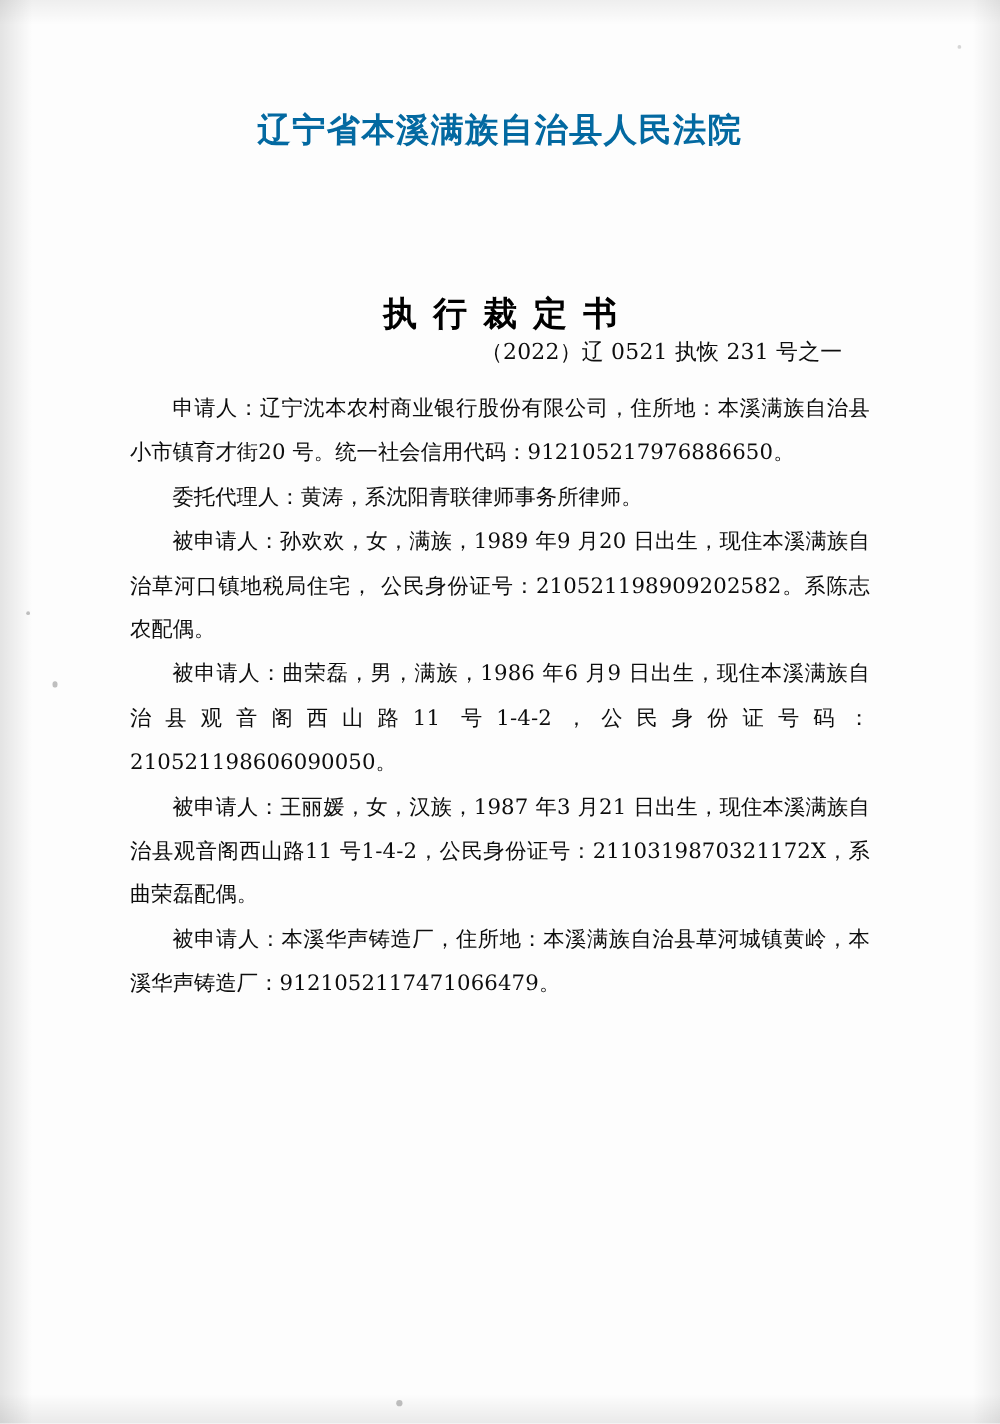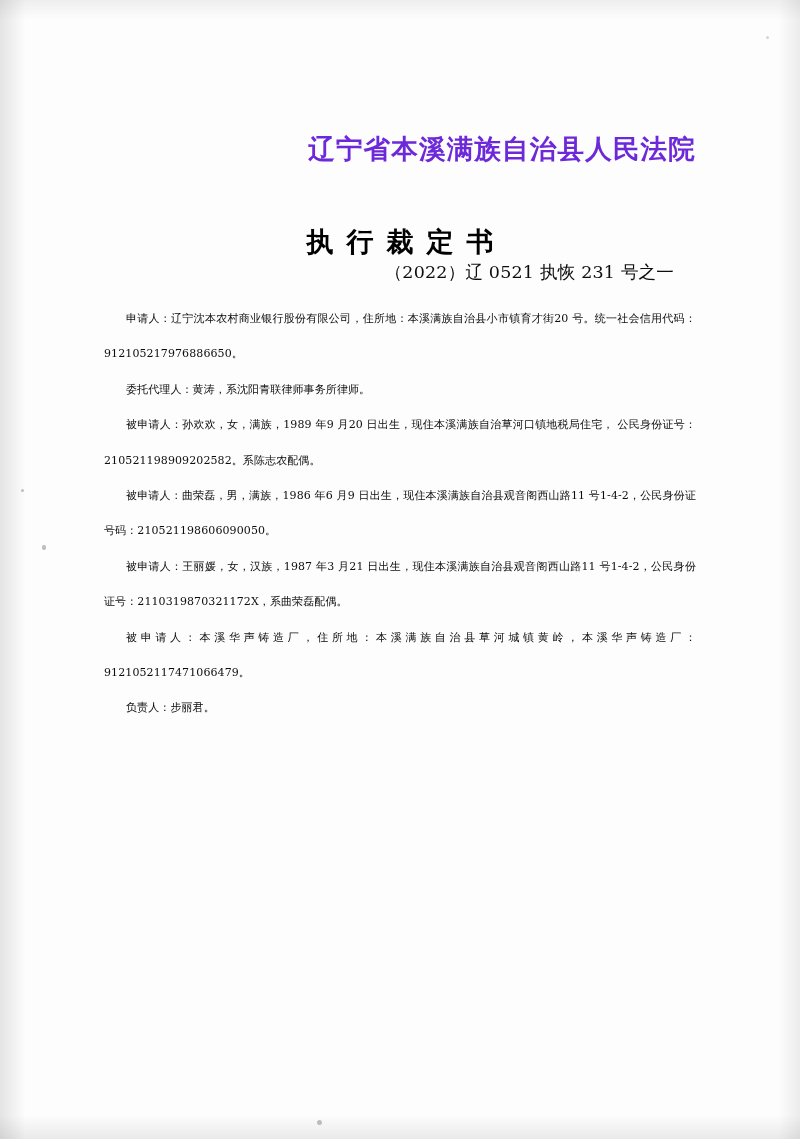--- a/index.html
+++ b/index.html
@@ -51,48 +51,47 @@
     left: 104px;
     right: 104px;
     top: 86px;
   }
 
   .court-title {
     font-family: "DejaVu Sans", sans-serif;
     font-weight: bold;
     font-size: 26.5px;
     letter-spacing: 1.2px;
-    text-align: right;
-    color: #6d28d9;
+    text-align: center;
+    color: #0369a1;
     white-space: nowrap;
-    margin-top: 45px;
   }
 
   .doc-title {
     font-family: "DejaVu Sans", sans-serif;
     font-weight: bold;
     font-size: 27px;
     letter-spacing: 13px;
     text-align: center;
     color: #000;
-    margin-top: 57px;
+    margin-top: 111px;
     text-indent: 13px;
   }
 
   .case-number {
     font-size: 17.5px;
     text-align: right;
     padding-right: 22px;
     letter-spacing: 0.2px;
     white-space: nowrap;
   }
 
   .body-text {
     margin-top: 17px;
-    font-size: 11px;
+    font-size: 17px;
     line-height: 35.4px;
     text-align: justify;
     text-justify: inter-ideograph;
     letter-spacing: 0.1px;
   }
   .para {
     text-indent: 2em;
     margin: 0;
   }
 
@@ -131,17 +130,16 @@
 
     <div class="case-number">（2022）辽 0521 执恢 231 号之一</div>
 
     <div class="body-text">
       <p class="para">申请人：辽宁沈本农村商业银行股份有限公司，住所地：本溪满族自治县小市镇育才街20 号。统一社会信用代码：912105217976886650。</p>
       <p class="para">委托代理人：黄涛，系沈阳青联律师事务所律师。</p>
       <p class="para">被申请人：孙欢欢，女，满族，1989 年9 月20 日出生，现住本溪满族自治草河口镇地税局住宅， 公民身份证号：210521198909202582。系陈志农配偶。</p>
       <p class="para">被申请人：曲荣磊，男，满族，1986 年6 月9 日出生，现住本溪满族自治县观音阁西山路11 号1-4-2，公民身份证号码：210521198606090050。</p>
       <p class="para">被申请人：王丽媛，女，汉族，1987 年3 月21 日出生，现住本溪满族自治县观音阁西山路11 号1-4-2，公民身份证号：2110319870321172X，系曲荣磊配偶。</p>
       <p class="para">被申请人：本溪华声铸造厂，住所地：本溪满族自治县草河城镇黄岭，本溪华声铸造厂：9121052117471066479。</p>
-      <p class="para">负责人：步丽君。</p>
     </div>
 
   </div>
 </div>
 
 </body></html>

